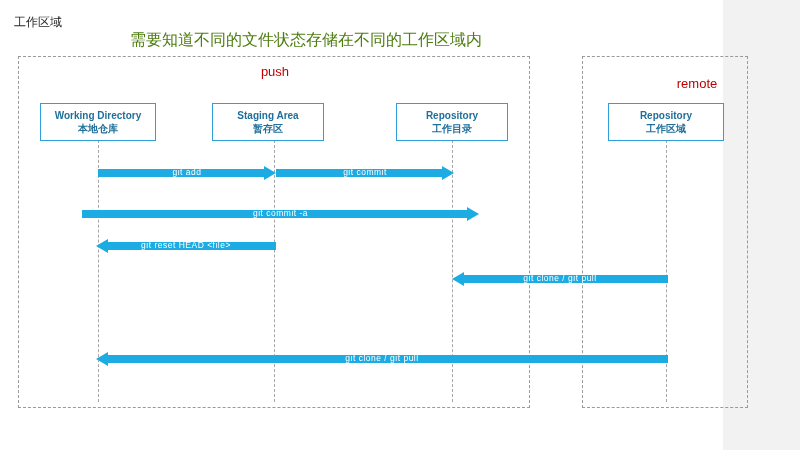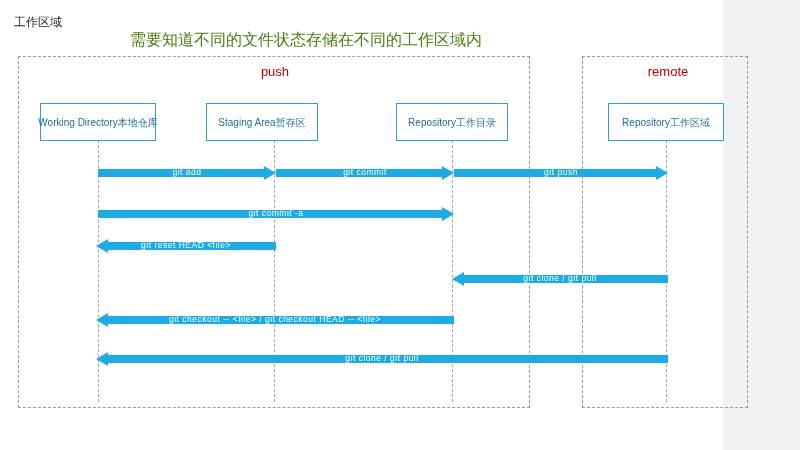--- a/index.html
+++ b/index.html
@@ -64,50 +64,51 @@
   }
   .region-label {
     position: absolute;
     top: 64px;
     font-size: 13px;
     color: #c00000;
     text-align: center;
     white-space: nowrap;
   }
   .label-local { left: 210px; width: 130px; }
-  .label-remote { left: 603px; width: 130px; }
+  .label-remote { left: 632px; width: 130px; margin-top: 12px; }
 
   
   .lifeline {
     position: absolute;
     top: 140px;
     width: 0;
     border-left: 1px dashed #a6a6a6;
     height: 262px;
   }
 
   
   .node {
     position: absolute;
     top: 103px;
     height: 38px;
     border: 1px solid #2e9fd8;
     background: #ffffff;
     box-sizing: border-box;
     display: flex;
-    flex-direction: row;
+    flex-direction: column;
     align-items: center;
     justify-content: center;
     color: #1f6f9a;
     font-size: 10px;
     line-height: 13px;
+    font-weight: bold;
   }
   .node span { display: block; white-space: nowrap; }
   .node-wd { left: 40px; width: 116px; }
-  .node-sa { left: 206px; width: 112px; text-align: right; }
+  .node-sa { left: 212px; width: 112px; text-align: right; }
   .node-repo { left: 396px; width: 112px; }
   .node-remote { left: 608px; width: 116px; }
 
   
   .arrow {
     position: absolute;
     height: 14px;
   }
   .arrow .bar {
     position: absolute;
@@ -187,49 +188,39 @@
   <div class="arrow right" style="left:276px; width:178px; top:166px;">
     <div class="bar"></div>
     <div class="head"></div>
     <div class="cmd">git  commit</div>
   </div>
   <div class="arrow right" style="left:98px; width:178px; top:166px;">
     <div class="bar"></div>
     <div class="head"></div>
     <div class="cmd">git  add</div>
   </div>
-  <div class="arrow right" style="left:454px; width:214px; top:166px;">
-    <div class="bar"></div>
-    <div class="head"></div>
-    <div class="cmd">git  push</div>
-  </div>
-
-  <div class="arrow right" style="left:98px; width:356px; top:207px;">
+
+  <div class="arrow right" style="left:82px; width:356px; top:207px;padding-left:41px;">
     <div class="bar"></div>
     <div class="head"></div>
     <div class="cmd">git  commit  -a</div>
   </div>
 
   <div class="arrow left" style="left:96px; width:180px; top:239px;">
     <div class="bar"></div>
     <div class="head"></div>
     <div class="cmd">git  reset  HEAD  &lt;file&gt;</div>
   </div>
 
   <div class="arrow left" style="left:452px; width:216px; top:272px;">
     <div class="bar"></div>
     <div class="head"></div>
     <div class="cmd">git  clone / git  pull</div>
   </div>
 
-  <div class="arrow left" style="left:96px; width:358px; top:313px;">
-    <div class="bar"></div>
-    <div class="head"></div>
-    <div class="cmd">git  checkout  -- &lt;file&gt; / git  checkout  HEAD -- &lt;file&gt;</div>
-  </div>
 
   <div class="arrow left" style="left:96px; width:572px; top:352px;">
     <div class="bar"></div>
     <div class="head"></div>
     <div class="cmd">git  clone / git  pull</div>
   </div>
 
 </div>
 
 </body></html>

